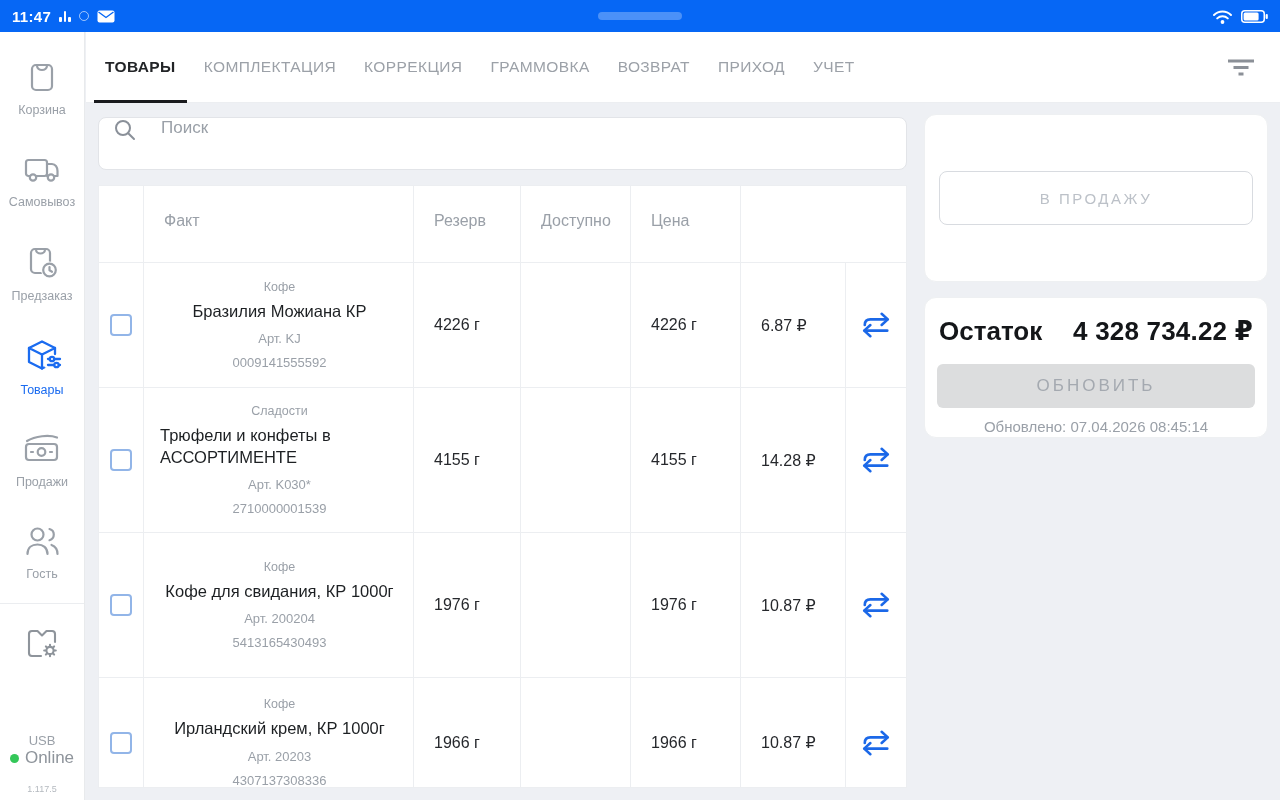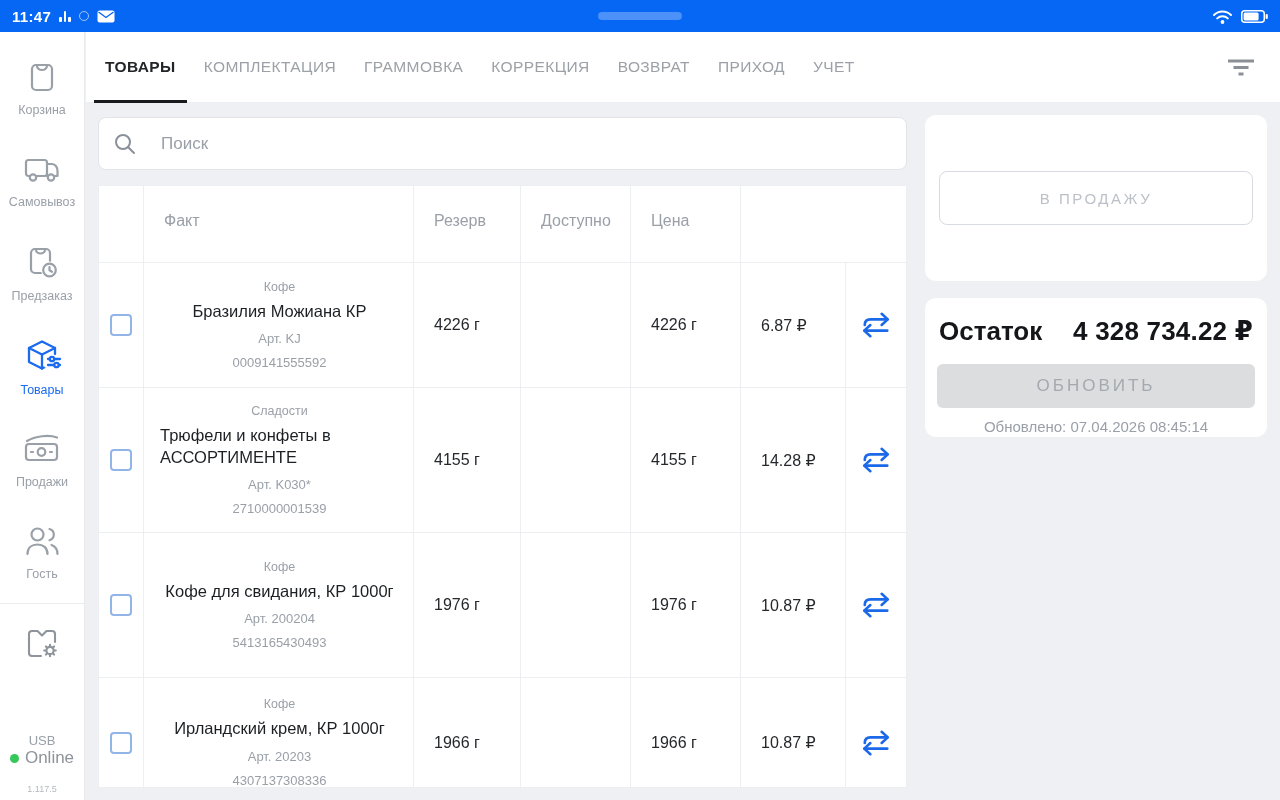--- a/index.html
+++ b/index.html
@@ -54,21 +54,21 @@
   .tab.active { color:#222427; font-weight:700; }
   .tab.active::after { content:""; position:absolute; left:-3px; right:-3px; bottom:-1px;
     height:3px; background:#1a1b1e; }
   .filter-btn { margin-left:auto; margin-right:19px; width:40px; height:40px;
     display:flex; align-items:center; justify-content:center; cursor:pointer; }
 
   
   .search-card {
     position:absolute; left:98px; top:117px; width:809px; height:53px;
     background:#fff; border:1px solid #e2e4e8; border-radius:8px;
-    display:flex; align-items:center; padding-left:14px;
+    display:flex; align-items:flex-start; padding-left:14px;
   }
   .search-card input {
     border:none; outline:none; flex:1; margin-left:24px; font-size:17px;
     font-family:inherit; color:#26282c; background:transparent;
   }
   .search-card input::placeholder { color:#9aa0a8; }
 
   
   .table-card {
     position:absolute; left:98px; top:185px; width:809px; height:603px;
@@ -232,22 +232,22 @@
       <span>Online</span>
     </div>
     <div class="ver">1.117.5</div>
   </div>
 </div>
 
 <div class="header">
   <div class="tabs">
     <div class="tab active">ТОВАРЫ</div>
     <div class="tab">КОМПЛЕКТАЦИЯ</div>
+    <div class="tab">КОРРЕКЦИЯ</div>
     <div class="tab">ГРАММОВКА</div>
-    <div class="tab">КОРРЕКЦИЯ</div>
     <div class="tab">ВОЗВРАТ</div>
     <div class="tab">ПРИХОД</div>
     <div class="tab">УЧЕТ</div>
   </div>
   <div class="filter-btn">
     <svg width="32" height="26" viewBox="0 0 32 26">
       <path d="M3 7 H29 M8.5 13.5 H23.5 M13.5 20 H18.5" stroke="#8b9097" stroke-width="3" fill="none"></path>
     </svg>
   </div>
 </div>

